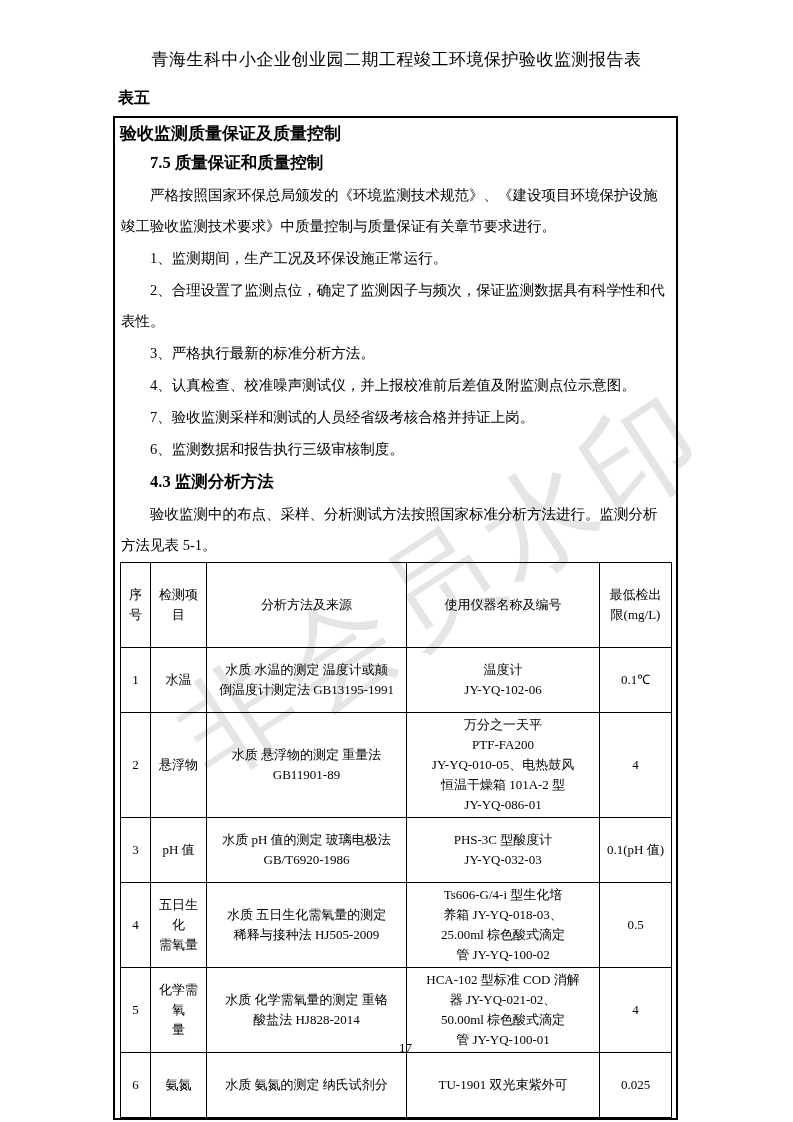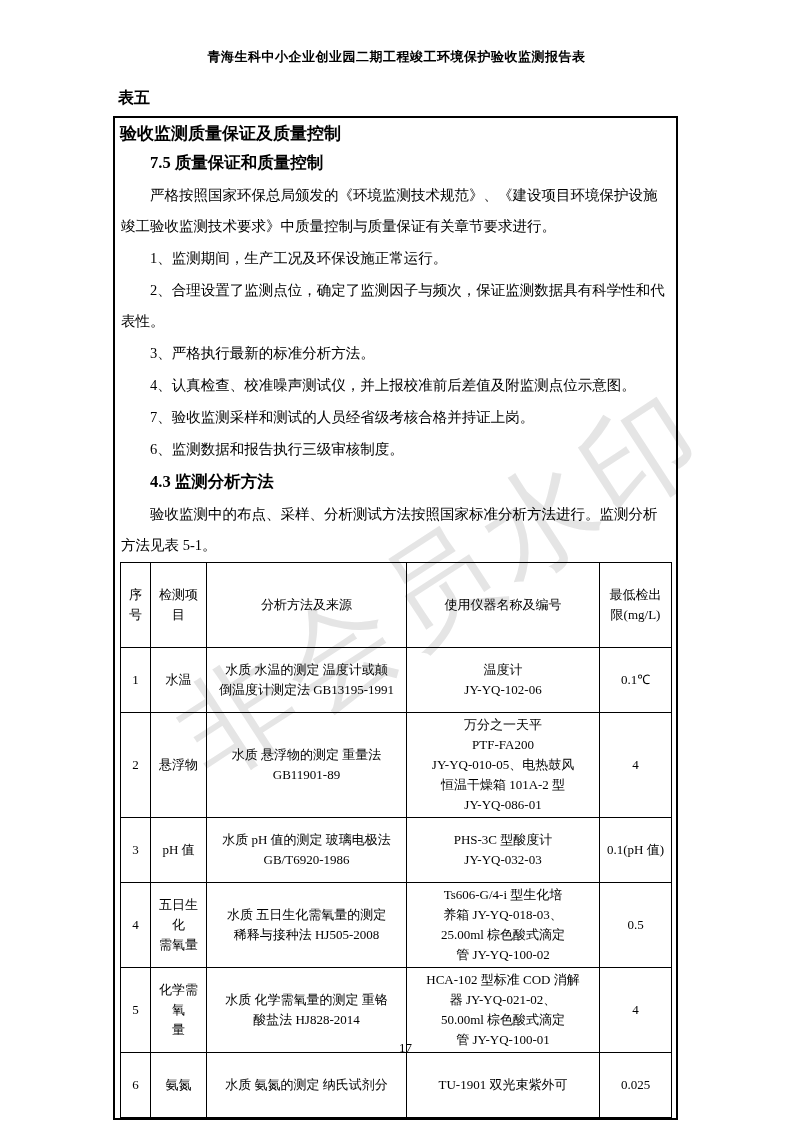--- a/index.html
+++ b/index.html
@@ -9,21 +9,21 @@
   }
   .watermark {
     position:absolute; left:150px; top:685px; z-index:0;
     font-family:"Liberation Sans", sans-serif;
     font-size:112px; letter-spacing:8px; color:#e5e5e5;
     transform:rotate(-33deg); transform-origin:0 0; white-space:nowrap;
     user-select:none;
   }
   .doc-header {
     position:absolute; top:48px; left:0; right:0; z-index:1;
-    text-align:center; font-size:13px; letter-spacing:0.5px;font-weight:bold;
+    text-align:center; font-size:17px; letter-spacing:0.5px;
   }
   .form-label {
     position:absolute; top:88px; left:118px; z-index:1;
     font-size:16px; font-weight:bold;
   }
   .form-box {
     position:absolute; top:116px; left:113px; width:565px; z-index:1;
     border:2px solid #000; box-sizing:border-box; padding:2px 5px 0 5px;
     background:transparent;
   }
@@ -132,21 +132,21 @@
         <td class="last">
           <span>0.1(pH 值)</span>
           
         </td>
       </tr>
       <tr>
         <td>4</td>
         <td>五日生化
 需氧量</td>
         <td>水质 五日生化需氧量的测定
-稀释与接种法 HJ505-2008</td>
+稀释与接种法 HJ505-2009</td>
         <td>Ts606-G/4-i 型生化培
 养箱 JY-YQ-018-03、
 25.00ml 棕色酸式滴定
 管 JY-YQ-100-02</td>
         <td class="last">
           <span>0.5</span>
           
         </td>
       </tr>
       <tr>

